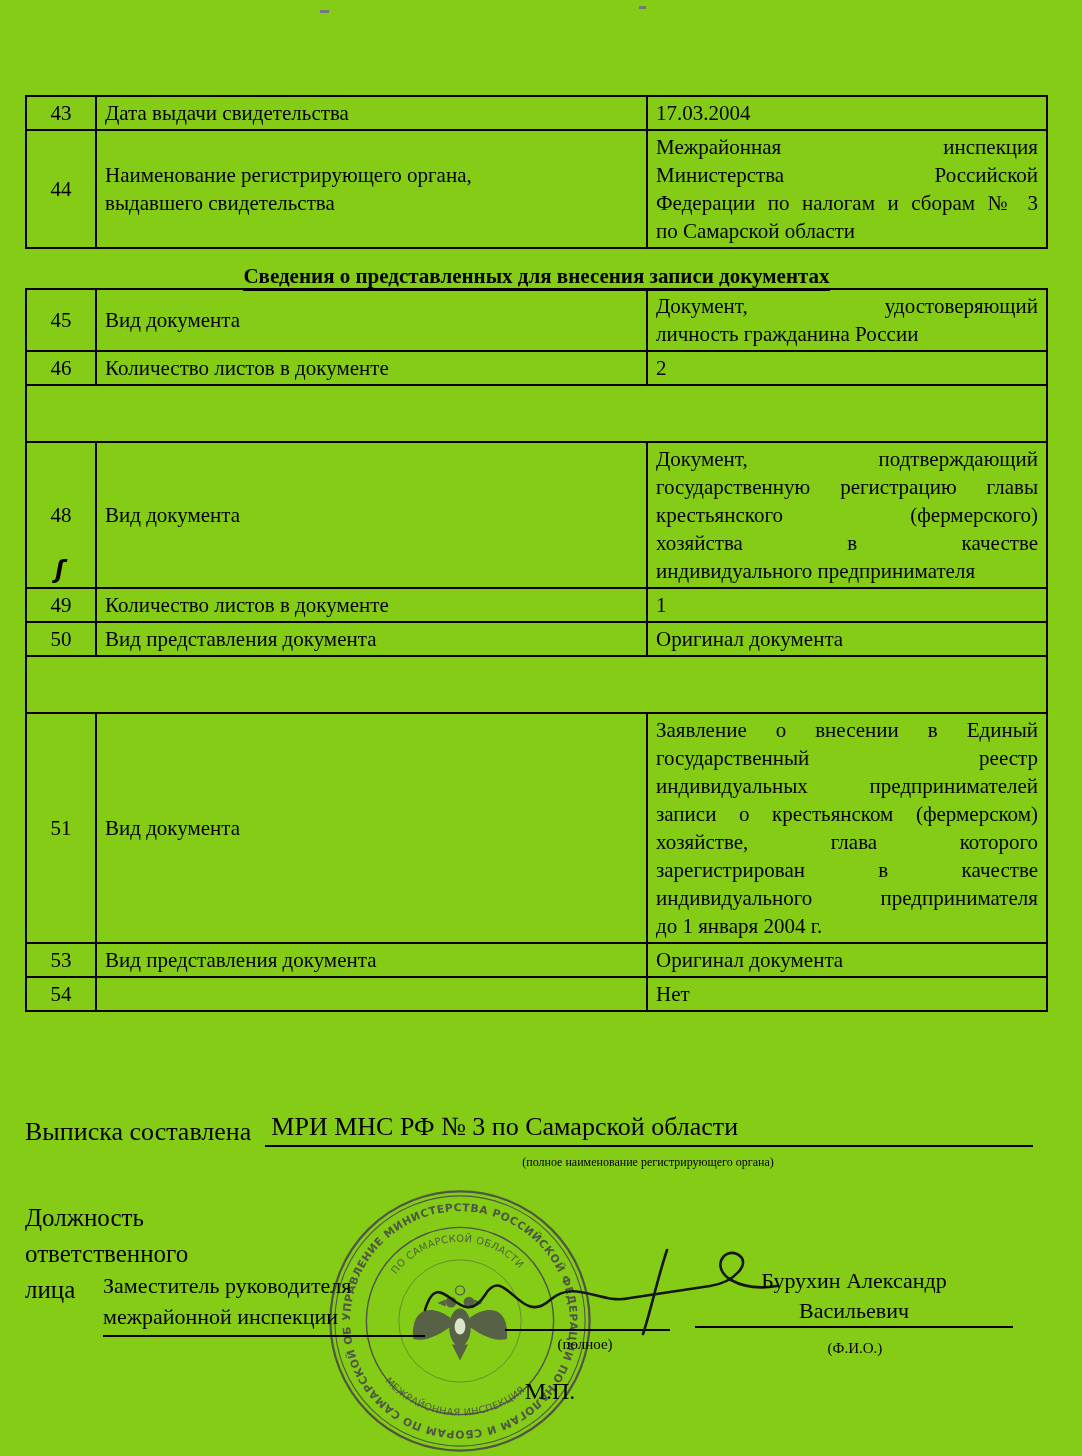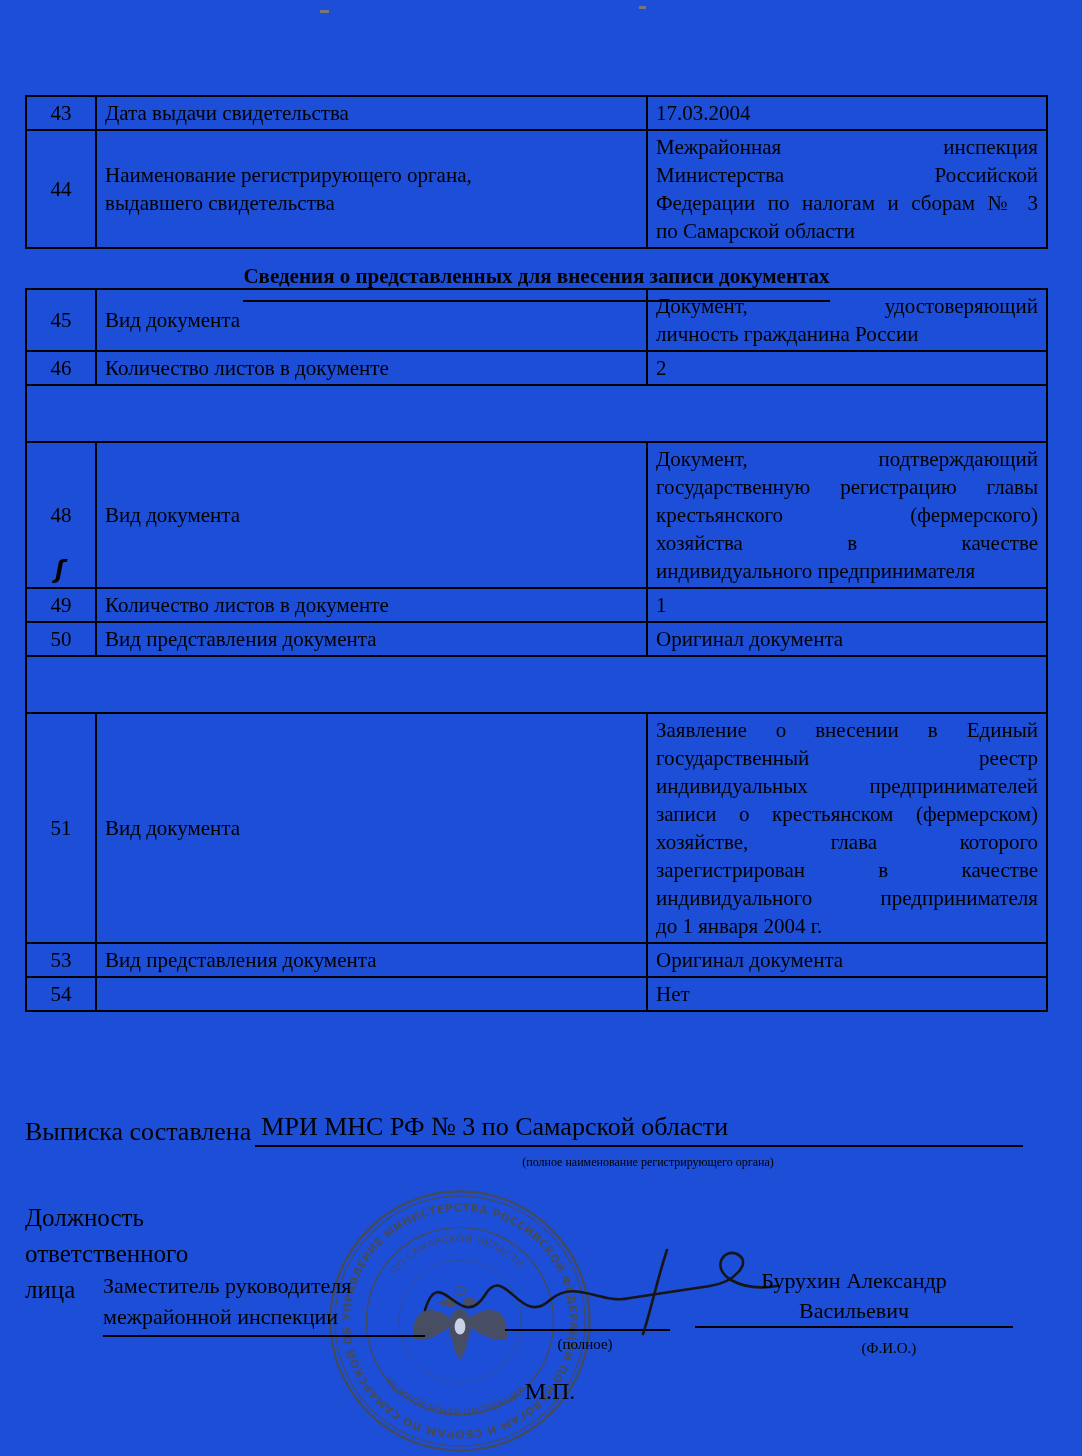--- a/index.html
+++ b/index.html
@@ -1,19 +1,19 @@
 <!DOCTYPE html>
 <html><head>
 <meta charset="utf-8">
 <style>
   * { margin:0; padding:0; box-sizing:border-box; }
   html,body { background:#ffffff; }
   .page {
     position:relative; width:1082px; height:1456px; overflow:hidden;
-    background:#1d4ed8; color:#000;
+    background:#84cc16; color:#000;
     font-family:"Liberation Serif", serif;
   }
   
   table.doc-table {
     position:absolute; left:25px; width:1023px;
     border-collapse:collapse; table-layout:fixed;
     border:2px solid #000;
   }
   table.doc-table td {
     border:2px solid #000;
@@ -25,26 +25,26 @@
   td.val { vertical-align:middle; text-align:justify; }
   tr.h1 td { height:30px; }
   tr.gap td { border-left:none; border-right:none; height:57px; }
   .jl   { text-align:justify; text-align-last:justify; }
   .jlast{ text-align:left; text-align-last:left; }
   
   .sec-title {
     position:absolute; left:25px; top:264px; width:1023px;
     text-align:center; font-weight:bold; font-size:21px;
   }
-  .sec-title span { border-bottom:2px solid #000; padding-bottom:12px; }
+  .sec-title span { border-bottom:2px solid #000; padding-bottom:1px; }
   
   .prepared-row { position:absolute; left:25px; top:1112px; width:1032px; font-size:26px; z-index:4; }
   .prepared-label { display:inline-block; vertical-align:bottom; }
   .prepared-value {
-    display:inline-block; vertical-align:bottom; margin-left:4px;
+    display:inline-block; vertical-align:bottom; margin-left:14px;
     width:768px; border-bottom:2px solid #000; padding:0 0 3px 6px;
   }
   .prepared-caption {
     position:absolute; left:278px; top:1155px; width:740px;
     text-align:center; font-size:12px; z-index:4;
   }
   .position-label {
     position:absolute; left:25px; top:1200px; width:220px;
     font-size:25px; line-height:36px; white-space:pre-line; z-index:4;
   }
@@ -60,21 +60,21 @@
   .sign-caption {
     position:absolute; left:485px; top:1336px; width:200px;
     text-align:center; font-size:15px; z-index:4;
   }
   .name-value {
     position:absolute; left:695px; top:1266px; width:318px;
     font-size:22px; line-height:30px; text-align:center;
     white-space:pre-line; border-bottom:2px solid #000; z-index:4;
   }
   .name-caption {
-    position:absolute; left:794px; top:1340px; width:190px;
+    position:absolute; left:760px; top:1340px; width:190px;
     text-align:center; font-size:15px; z-index:4;
   }
   .stamp-mark {
     position:absolute; left:495px; top:1378px; width:110px;
     text-align:center; font-size:24px; z-index:5;
   }
   .ink-mark {
     position:absolute; left:55px; top:556px; font-size:24px;
     font-family:"DejaVu Sans", sans-serif; font-style:italic; font-weight:bold; z-index:2;
   }

